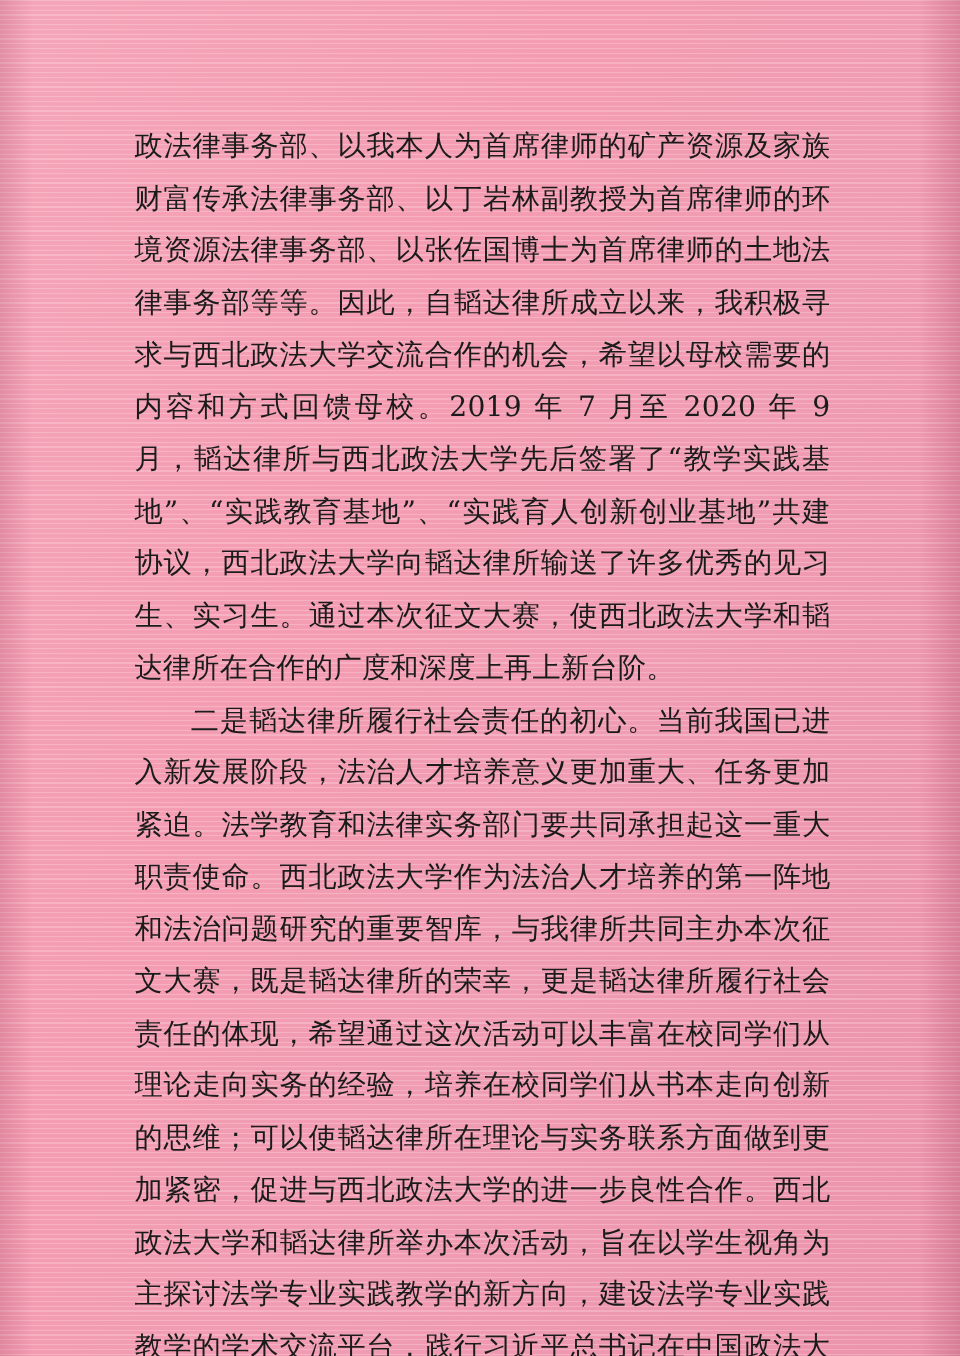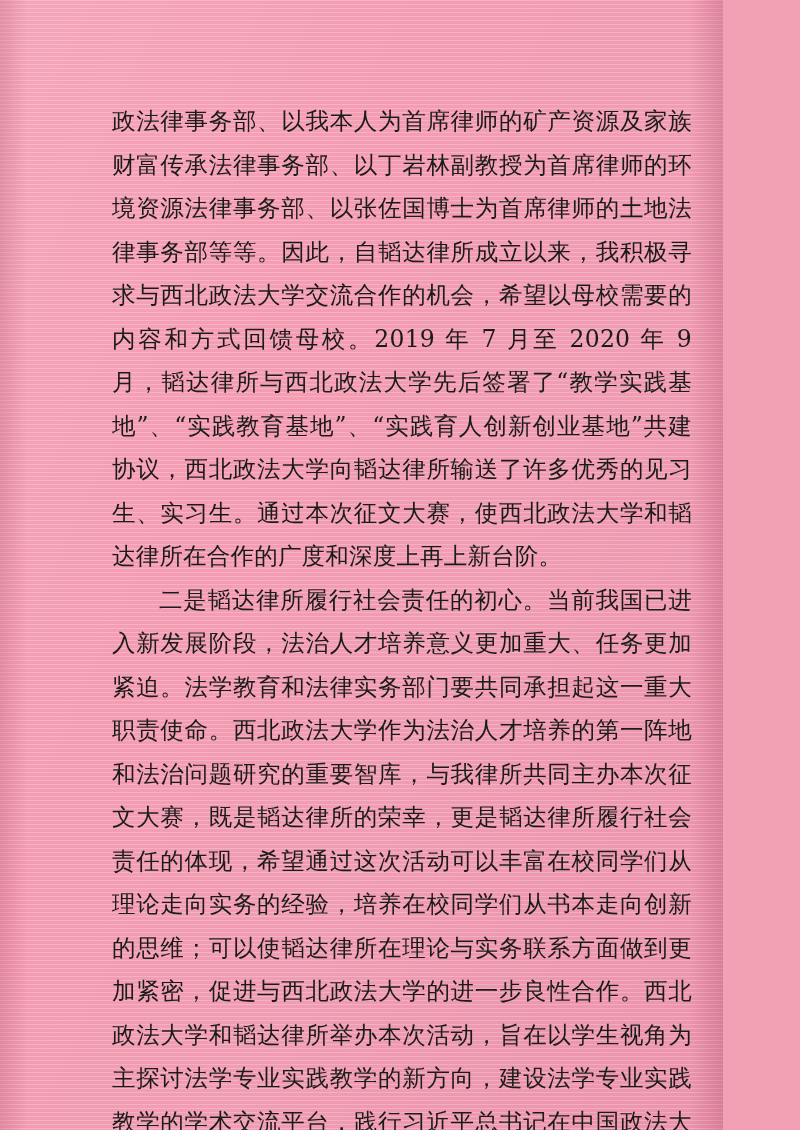--- a/index.html
+++ b/index.html
@@ -8,21 +8,21 @@
   }
   body {
     width: 800px;
     height: 1130px;
     background: #f2a0b4;
     font-family: "DejaVu Serif", serif;
     overflow: hidden;
   }
   #page {
     position: relative;
-    width: 723px;
+    width: 800px;
     height: 1130px;
     background:
       repeating-linear-gradient(
         to bottom,
         rgba(255,255,255,0.22) 0px,
         rgba(255,255,255,0.22) 1px,
         rgba(0,0,0,0.0) 1px,
         rgba(0,0,0,0.0) 4px
       ),
       linear-gradient(115deg, #f5a6ba 0%, #f49cb2 35%, #f09cb2 60%, #eb93ab 100%);

